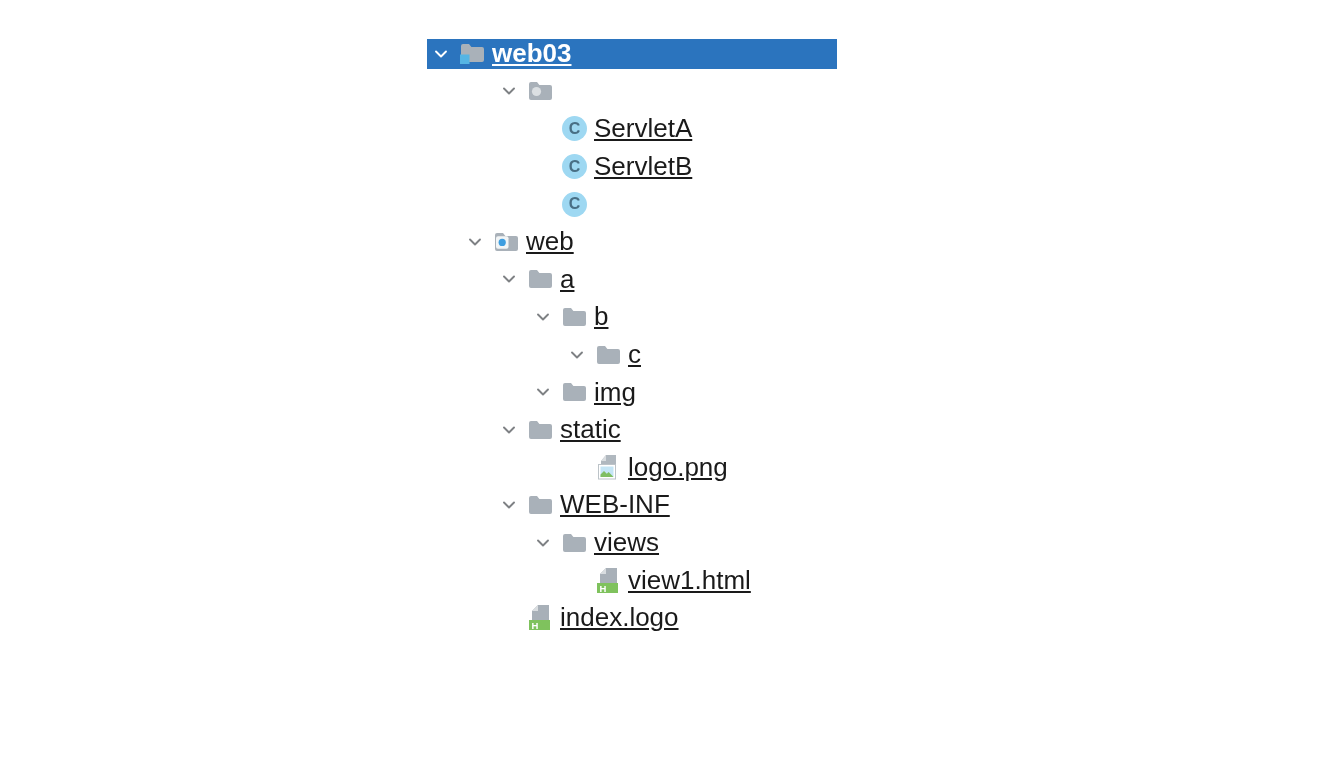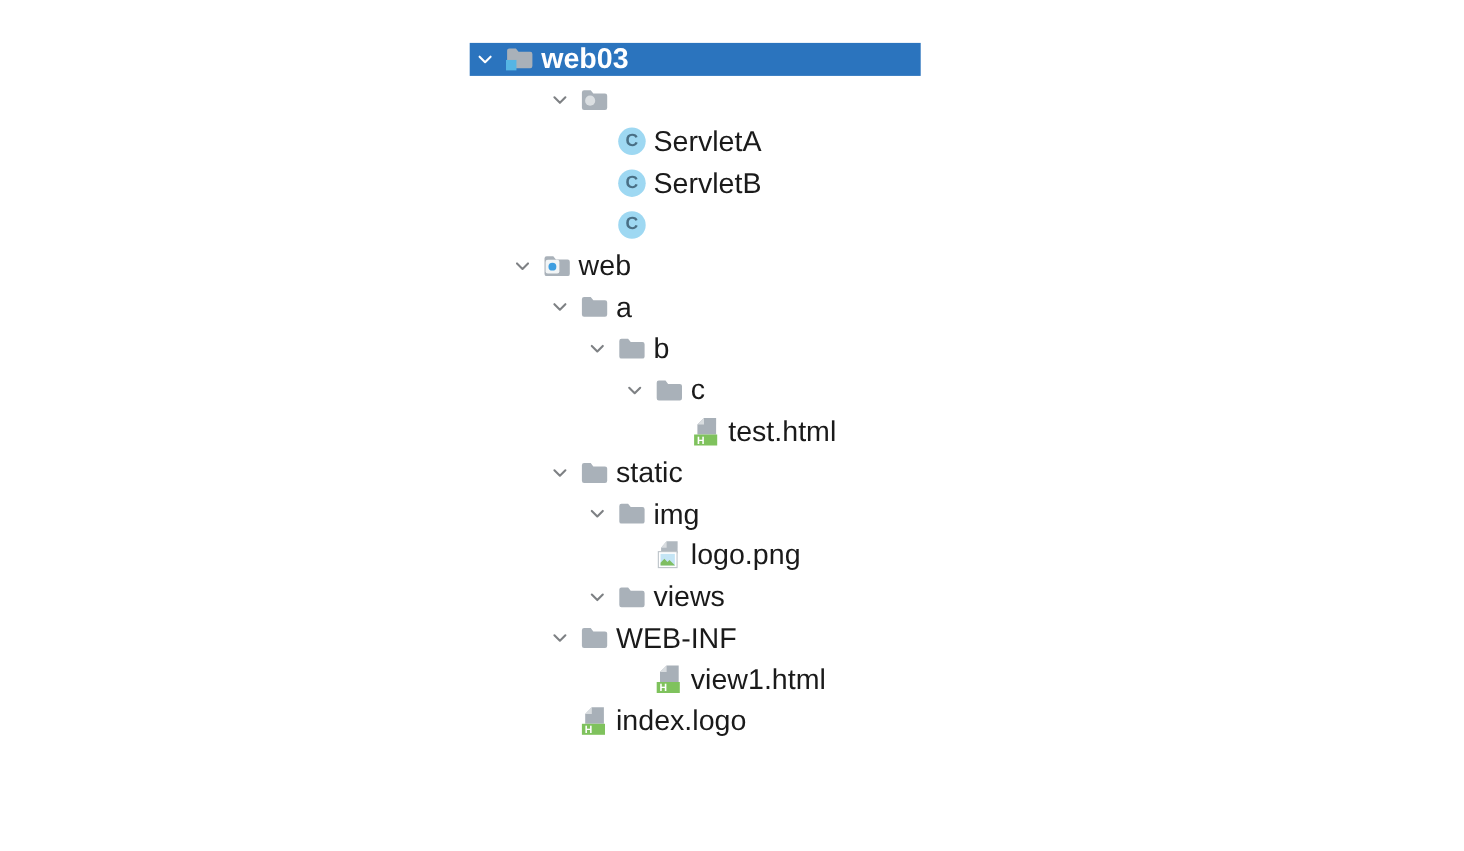--- a/index.html
+++ b/index.html
@@ -27,21 +27,21 @@
   .chev.spacer{visibility:hidden;}
   .row.selected .chev{color:#ffffff;}
   .ficon{flex:0 0 auto;width:27px;margin-right:4px;display:flex;align-items:center;justify-content:center;}
   .c-gray{color:#A9B1B9;}
   .c-srcblue{color:#8FCFEA;}
   .cls-icon{
     width:25px;height:25px;border-radius:50%;background:#9ED8F2;
     display:flex;align-items:center;justify-content:center;
     color:#496F85;font-size:16px;font-weight:bold;line-height:1;
   }
-  .label{padding-left:2px;}
+  .label{padding-left:2px;text-decoration:underline;}
   svg{display:block;}
 </style>
 </head>
 <body>
 
 <svg width="0" height="0" style="position:absolute" aria-hidden="true">
   <defs>
     <symbol id="sym-chevron" viewBox="0 0 18 18">
       <path d="M4 6.5l5 5 5-5" fill="none" stroke="currentColor" stroke-width="1.9" stroke-linecap="round" stroke-linejoin="round"></path>
     </symbol>
@@ -209,134 +209,120 @@
         </svg>
       </span>
     <span class="ficon c-gray">
         <svg width="25" height="22">
           <use href="#sym-folder"></use>
         </svg>
       </span>
     <span class="label">c</span>
   </div>
 
-  <div class="row">
-    <span class="ind" style="width:170px"></span>
+
+  <div class="row">
+    <span class="ind" style="width:102px"></span>
+    <span class="chev">
+        <svg width="18" height="18">
+          <use href="#sym-chevron"></use>
+        </svg>
+      </span>
+    <span class="ficon c-gray">
+        <svg width="25" height="22">
+          <use href="#sym-folder"></use>
+        </svg>
+      </span>
+    <span class="label">img</span>
+  </div>
+
+  <div class="row">
+    <span class="ind" style="width:68px"></span>
+    <span class="chev">
+        <svg width="18" height="18">
+          <use href="#sym-chevron"></use>
+        </svg>
+      </span>
+    <span class="ficon c-gray">
+        <svg width="25" height="22">
+          <use href="#sym-folder"></use>
+        </svg>
+      </span>
+    <span class="label">static</span>
+  </div>
+
+  <div class="row">
+    <span class="ind" style="width:136px"></span>
+    <span class="chev spacer">
+        <svg width="18" height="18">
+          <use href="#sym-chevron"></use>
+        </svg>
+      </span>
+    <span class="ficon">
+        <svg width="26" height="27">
+          <use href="#sym-image"></use>
+        </svg>
+      </span>
+    <span class="label">logo.png</span>
+  </div>
+
+  <div class="row">
+    <span class="ind" style="width:68px"></span>
+    <span class="chev">
+        <svg width="18" height="18">
+          <use href="#sym-chevron"></use>
+        </svg>
+      </span>
+    <span class="ficon c-gray">
+        <svg width="25" height="22">
+          <use href="#sym-folder"></use>
+        </svg>
+      </span>
+    <span class="label">WEB-INF</span>
+  </div>
+
+  <div class="row">
+    <span class="ind" style="width:102px"></span>
+    <span class="chev">
+        <svg width="18" height="18">
+          <use href="#sym-chevron"></use>
+        </svg>
+      </span>
+    <span class="ficon c-gray">
+        <svg width="25" height="22">
+          <use href="#sym-folder"></use>
+        </svg>
+      </span>
+    <span class="label">views</span>
+  </div>
+
+  <div class="row">
+    <span class="ind" style="width:136px"></span>
     <span class="chev spacer">
         <svg width="18" height="18">
           <use href="#sym-chevron"></use>
         </svg>
       </span>
     <span class="ficon">
         <svg width="26" height="27">
           <use href="#sym-html"></use>
         </svg>
       </span>
-    <span class="label">test.html</span>
-  </div>
-
-  <div class="row">
-    <span class="ind" style="width:68px"></span>
-    <span class="chev">
-        <svg width="18" height="18">
-          <use href="#sym-chevron"></use>
-        </svg>
-      </span>
-    <span class="ficon c-gray">
-        <svg width="25" height="22">
-          <use href="#sym-folder"></use>
-        </svg>
-      </span>
-    <span class="label">static</span>
-  </div>
-
-  <div class="row">
-    <span class="ind" style="width:102px"></span>
-    <span class="chev">
-        <svg width="18" height="18">
-          <use href="#sym-chevron"></use>
-        </svg>
-      </span>
-    <span class="ficon c-gray">
-        <svg width="25" height="22">
-          <use href="#sym-folder"></use>
-        </svg>
-      </span>
-    <span class="label">img</span>
-  </div>
-
-  <div class="row">
-    <span class="ind" style="width:136px"></span>
-    <span class="chev spacer">
-        <svg width="18" height="18">
-          <use href="#sym-chevron"></use>
-        </svg>
-      </span>
-    <span class="ficon">
-        <svg width="26" height="27">
-          <use href="#sym-image"></use>
-        </svg>
-      </span>
-    <span class="label">logo.png</span>
-  </div>
-
-  <div class="row">
-    <span class="ind" style="width:102px"></span>
-    <span class="chev">
-        <svg width="18" height="18">
-          <use href="#sym-chevron"></use>
-        </svg>
-      </span>
-    <span class="ficon c-gray">
-        <svg width="25" height="22">
-          <use href="#sym-folder"></use>
-        </svg>
-      </span>
-    <span class="label">views</span>
-  </div>
-
-  <div class="row">
-    <span class="ind" style="width:68px"></span>
-    <span class="chev">
-        <svg width="18" height="18">
-          <use href="#sym-chevron"></use>
-        </svg>
-      </span>
-    <span class="ficon c-gray">
-        <svg width="25" height="22">
-          <use href="#sym-folder"></use>
-        </svg>
-      </span>
-    <span class="label">WEB-INF</span>
-  </div>
-
-  <div class="row">
-    <span class="ind" style="width:136px"></span>
+    <span class="label">view1.html</span>
+  </div>
+
+
+  <div class="row">
+    <span class="ind" style="width:68px"></span>
     <span class="chev spacer">
         <svg width="18" height="18">
           <use href="#sym-chevron"></use>
         </svg>
       </span>
     <span class="ficon">
         <svg width="26" height="27">
           <use href="#sym-html"></use>
         </svg>
       </span>
-    <span class="label">view1.html</span>
-  </div>
-
-
-  <div class="row">
-    <span class="ind" style="width:68px"></span>
-    <span class="chev spacer">
-        <svg width="18" height="18">
-          <use href="#sym-chevron"></use>
-        </svg>
-      </span>
-    <span class="ficon">
-        <svg width="26" height="27">
-          <use href="#sym-html"></use>
-        </svg>
-      </span>
     <span class="label">index.logo</span>
   </div>
 
 </div>
 
 </body></html>

